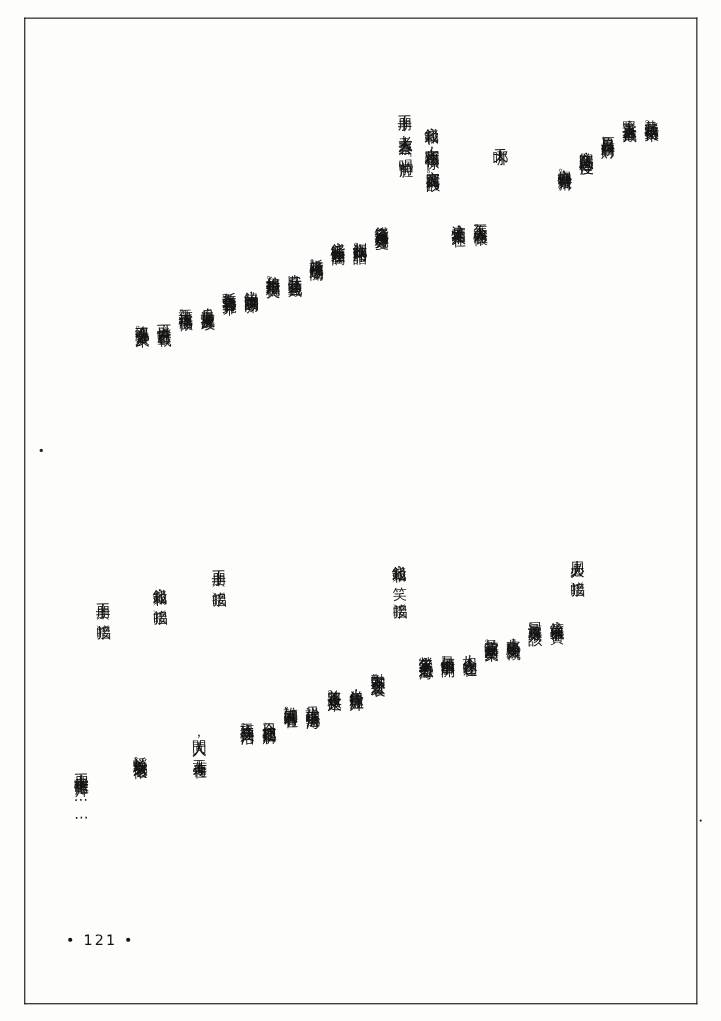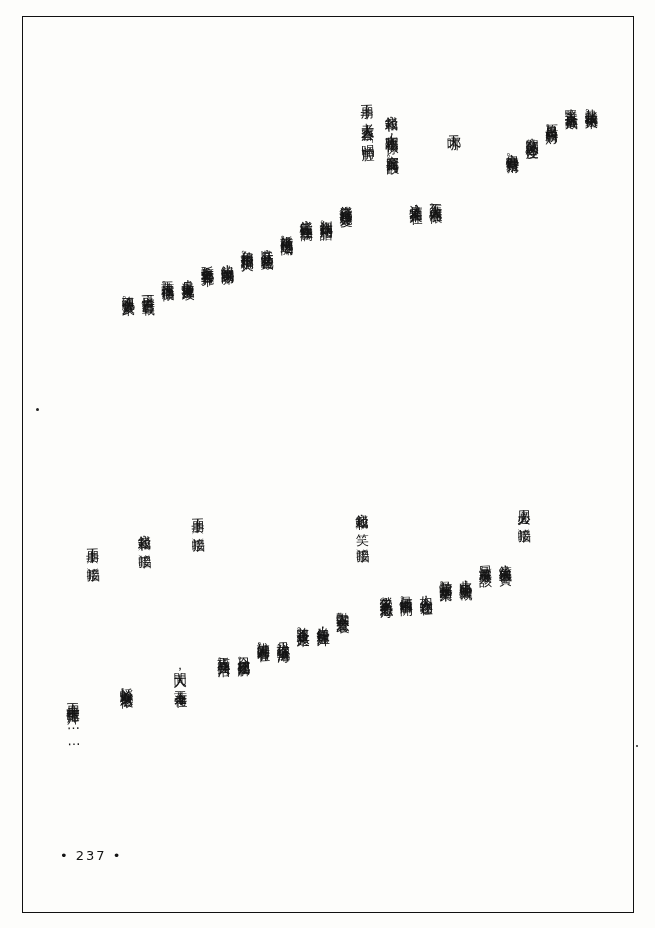--- a/index.html
+++ b/index.html
@@ -161,14 +161,14 @@
 
     <div class="vcol speaker" style="left:140px; top:520px;"><span>錢載和：</span><span>（接唱）</span></div>
 
     <div class="vcol" style="left:118px; top:672px;">螇蛉義女慰老懷。</div>
 
     <div class="vcol speaker" style="left:88px; top:532px;"><span>王十朋：</span><span>（接唱）</span></div>
 
     <div class="vcol" style="left:64px; top:686px;">王十朋離席忙下拜，……</div>
   </div>
 
-  <div id="folio">• 237 •</div>
+  <div id="folio">• 121 •</div>
 </div>
 
 </body></html>

